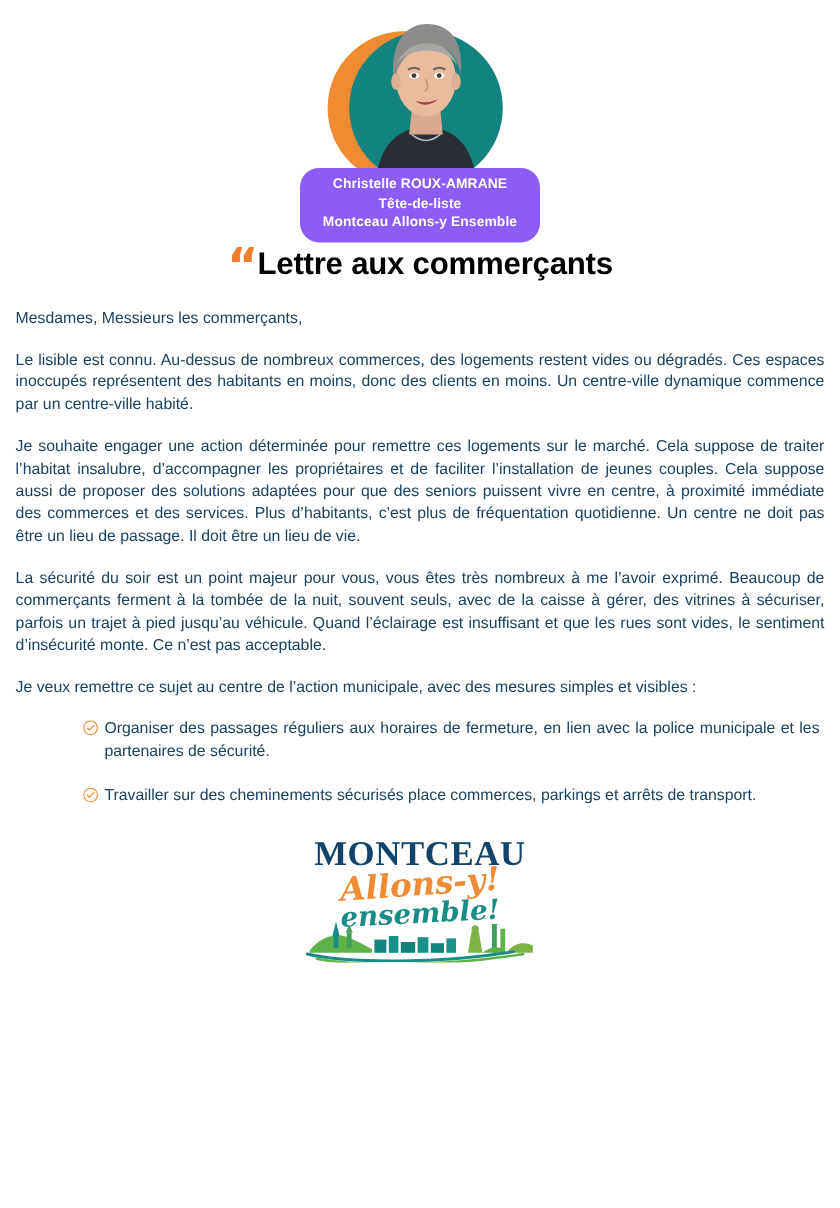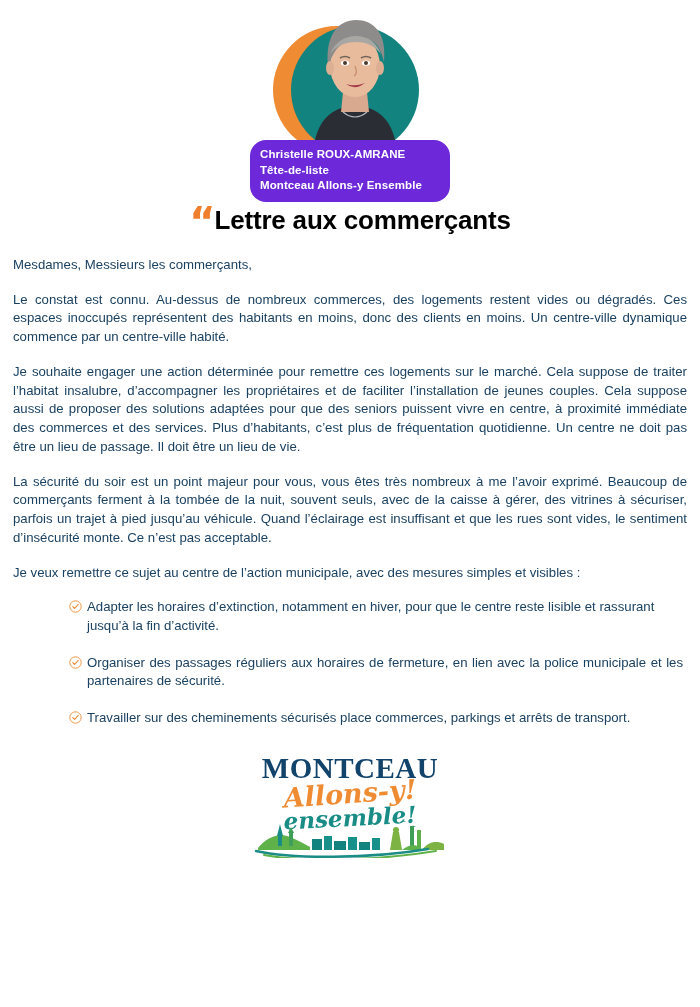--- a/index.html
+++ b/index.html
@@ -68,23 +68,24 @@
   }
   .photo svg { display: block; }
 
   .name-badge {
     position: absolute;
     left: 50%;
     transform: translateX(-50%);
     top: 132px;
     width: 200px;
     box-sizing: border-box;
-    background: #6d28d9;
+    background: #8b5cf6;
     border-radius: 16px;
     padding: 7px 10px 8px 10px;
+    text-align: center;
     color: #ffffff;
     font-weight: bold;
     font-size: 11.5px;
     line-height: 1.35;
     letter-spacing: 0.1px;
   }
   .name-badge div { white-space: nowrap; }
 
   
   .title-row {
@@ -271,35 +272,26 @@
     </div>
   </div>
 
   <div class="title-row">
     <span class="quote-mark">“</span><span class="title-text">Lettre aux commerçants</span>
   </div>
 
   <div class="body">
     <p class="salutation">Mesdames, Messieurs les commerçants,</p>
 
-    <p class="para">Le constat est connu. Au-dessus de nombreux commerces, des logements restent vides ou dégradés. Ces espaces inoccupés représentent des habitants en moins, donc des clients en moins. Un centre-ville dynamique commence par un centre-ville habité.</p>
+    <p class="para">Le lisible est connu. Au-dessus de nombreux commerces, des logements restent vides ou dégradés. Ces espaces inoccupés représentent des habitants en moins, donc des clients en moins. Un centre-ville dynamique commence par un centre-ville habité.</p>
     <p class="para">Je souhaite engager une action déterminée pour remettre ces logements sur le marché. Cela suppose de traiter l’habitat insalubre, d’accompagner les propriétaires et de faciliter l’installation de jeunes couples. Cela suppose aussi de proposer des solutions adaptées pour que des seniors puissent vivre en centre, à proximité immédiate des commerces et des services. Plus d’habitants, c’est plus de fréquentation quotidienne. Un centre ne doit pas être un lieu de passage. Il doit être un lieu de vie.</p>
     <p class="para">La sécurité du soir est un point majeur pour vous, vous êtes très nombreux à me l’avoir exprimé. Beaucoup de commerçants ferment à la tombée de la nuit, souvent seuls, avec de la caisse à gérer, des vitrines à sécuriser, parfois un trajet à pied jusqu’au véhicule. Quand l’éclairage est insuffisant et que les rues sont vides, le sentiment d’insécurité monte. Ce n’est pas acceptable.</p>
     <p class="para left">Je veux remettre ce sujet au centre de l’action municipale, avec des mesures simples et visibles :</p>
 
     <ul class="measures">
-      <li class="left">
-        <span class="check-icon">
-          <svg width="13" height="13" viewBox="0 0 16 16" xmlns="http://www.w3.org/2000/svg">
-            <circle cx="8" cy="8" r="7" fill="none" stroke="#ef8b33" stroke-width="1.1"></circle>
-            <path d="M4.6 8.2 L6.9 10.4 L11.4 5.5" fill="none" stroke="#ef8b33" stroke-width="1.3" stroke-linecap="round" stroke-linejoin="round"></path>
-          </svg>
-        </span>
-        <span>Adapter les horaires d’extinction, notamment en hiver, pour que le centre reste lisible et rassurant jusqu’à la fin d’activité.</span>
-      </li>
       <li>
         <span class="check-icon">
           <svg width="13" height="13" viewBox="0 0 16 16" xmlns="http://www.w3.org/2000/svg">
             <circle cx="8" cy="8" r="7" fill="none" stroke="#ef8b33" stroke-width="1.1"></circle>
             <path d="M4.6 8.2 L6.9 10.4 L11.4 5.5" fill="none" stroke="#ef8b33" stroke-width="1.3" stroke-linecap="round" stroke-linejoin="round"></path>
           </svg>
         </span>
         <span>Organiser des passages réguliers aux horaires de fermeture, en lien avec la police municipale et les partenaires de sécurité.</span>
       </li>
       <li>

